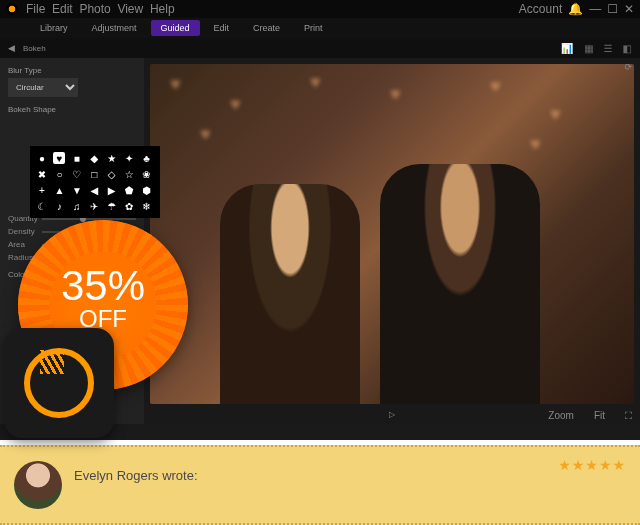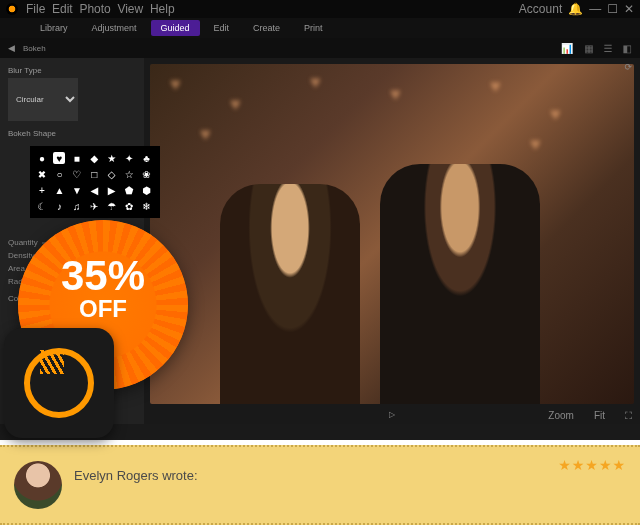--- a/index.html
+++ b/index.html
@@ -10,37 +10,37 @@
 .titlebar .logo{width:12px;height:12px;background:radial-gradient(circle,#f90 40%,#000 42%);border-radius:50%;margin-right:8px}
 .tabs{height:20px;background:#111;display:flex;align-items:center;gap:4px;padding:0 30px;font-size:9px}
 .tabs .tab{color:#999;padding:3px 10px;cursor:pointer}
 .tabs .tab.active{color:#fff;background:#4c1d95;border-radius:2px}
 .toolbar{height:20px;background:#0f0f0f;display:flex;align-items:center;gap:8px;padding:0 8px}
 .toolbar .section-label{font-size:8px;color:#888}
 .main{display:flex;height:366px}
 .sidebar{width:144px;background:#222;padding:8px;font-size:8px;color:#aaa;position:relative}
 .side-group{margin-bottom:8px}
 .side-label{color:#999;margin-bottom:3px;display:block}
-.side-select{background:#333;color:#ccc;font-size:8px;padding:16px 4px;border:none;width:70px}
+.side-select{background:#333;color:#ccc;font-size:8px;padding:4px 4px;border:none;width:70px}
 .slider-row{display:flex;align-items:center;gap:4px;margin-bottom:4px}
 .slider-row .sl{color:#888;width:30px}
 .slider-row .track{flex:1;height:2px;background:#444;position:relative}
 .slider-row .thumb{position:absolute;top:-2px;width:6px;height:6px;background:#888;border-radius:50%}
 .shape-picker{position:absolute;top:88px;left:30px;width:130px;background:#000;padding:6px;display:grid;grid-template-columns:repeat(7,1fr);gap:4px;z-index:5}
 .shape-picker .sh{width:12px;height:12px;display:flex;align-items:center;justify-content:center;color:#fff;font-size:10px}
 .canvas{flex:1;background:#191919;display:flex;flex-direction:column;position:relative}
 .canvas-inner{flex:1;margin:6px 6px 0 6px;background:linear-gradient(135deg,#3a2818 0%,#5a3a2a 30%,#8a5a3a 50%,#4a3020 70%,#2a1810 100%);border-radius:2px;position:relative;overflow:hidden}
 .bokeh{position:absolute;border-radius:50%;filter:blur(2px)}
 .bokeh.heart{border-radius:0;width:16px;height:16px;background:transparent}
 .bokeh.heart::before{content:"♥";color:rgba(255,180,120,0.5);font-size:18px}
 .canvas-bottom{height:20px;display:flex;align-items:center;padding:0 8px;font-size:8px;color:#888}
 .badge{position:absolute;top:220px;left:18px;width:170px;height:170px;z-index:10}
 .burst{width:170px;height:170px;position:absolute;background:radial-gradient(circle,#ff7a00 0%,#ff6a00 100%);border-radius:50%;filter:drop-shadow(0 4px 8px rgba(0,0,0,.4))}
 .burst::before{content:"";position:absolute;width:100%;height:100%;background:repeating-conic-gradient(#ff7a00 0deg 5deg,#ff6a00 5deg 10deg);border-radius:50%;-webkit-mask:radial-gradient(circle,transparent 44%,black 45%)}
-.badge-text{position:absolute;top:35px;left:0;right:0;text-align:center;color:#fff;font-weight:bold}
+.badge-text{position:absolute;top:45px;left:0;right:0;text-align:center;color:#fff;font-weight:normal}
 .badge-text .pct{font-size:42px;line-height:1}
 .badge-text .off{font-size:24px;line-height:1}
 .product-icon{position:absolute;top:328px;left:4px;width:110px;height:110px;background:#1a1a1a;border-radius:18px;display:flex;align-items:center;justify-content:center;z-index:11;box-shadow:0 4px 12px rgba(0,0,0,.5)}
 .product-icon .ring{width:70px;height:70px;border:6px solid #f90;border-radius:50%;position:relative}
 .product-icon .ring::before{content:"";position:absolute;top:-4px;left:10px;width:24px;height:24px;background:repeating-linear-gradient(60deg,#f90 0 3px,transparent 3px 6px)}
 .testimonial{position:absolute;bottom:0;left:0;right:0;height:80px;background:#f3d479;border-top:2px dotted #caa84a;border-bottom:2px dotted #caa84a;display:flex;align-items:center;padding:0 14px;gap:12px}
 .avatar{width:48px;height:48px;border-radius:50%;background:radial-gradient(circle at 50% 30%,#e8c4a8 0 28%,#5a3a2a 30% 60%,#3a4a2a 62%);flex-shrink:0}
 .t-body{flex:1}
 .t-name{font-size:13px;color:#4a4a4a;margin-bottom:20px}
 .t-text{font-size:12px;color:#5a5a5a;line-height:1.4}

